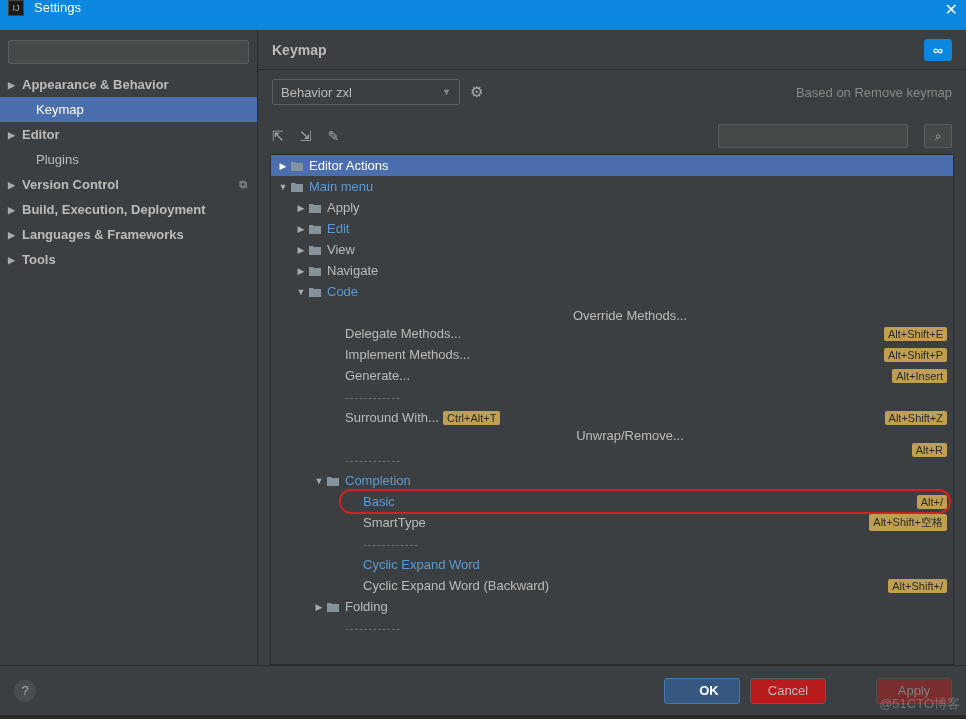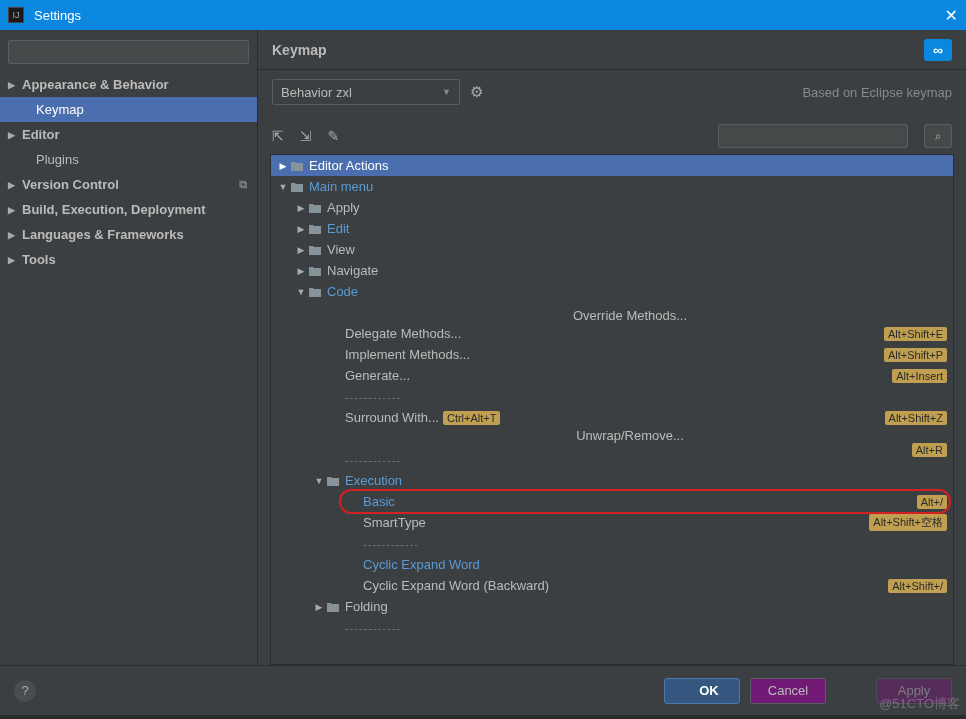--- a/index.html
+++ b/index.html
@@ -1,18 +1,18 @@
 <!DOCTYPE html>
 <html><head>
 <meta charset="utf-8">
 <style>
 * { box-sizing: border-box; margin: 0; padding: 0; font-family: "Segoe UI", Arial, sans-serif; }
 body { background: #2b2b2b; width: 966px; height: 719px; overflow: hidden; position: relative; }
 
-.titlebar { background: #0b87e0; height: 30px; display: flex; align-items: center; padding: 0 8px; color: #fff; font-size: 13px; }
+.titlebar { background: #0b87e0; height: 30px; display: flex; padding: 0 8px; color: #fff; font-size: 13px; }
 .titlebar .logo { width: 16px; height: 16px; background: #1a1a1a; margin-right: 10px; border: 1px solid #444; font-size: 9px; display:flex;align-items:center;justify-content:center;color:#aaa; }
 .titlebar .close { margin-left: auto; font-size: 16px; cursor: pointer; }
 
 .main { display: flex; height: 635px; background: #3c3f41; }
 
 .sidebar { width: 258px; background: #3c3f41; border-right: 1px solid #2b2b2b; padding-top: 6px; }
 .search-wrap { padding: 4px 8px 8px; }
 .search { width: 100%; height: 24px; background: #45494a; border: 1px solid #5a5d5f; border-radius: 2px; padding: 0 6px; color: #bbb; font-size: 12px; }
 .search::placeholder { color: #888; }
 .side-item { display: flex; align-items: center; height: 25px; padding: 0 10px 0 22px; color: #bbbbbb; font-size: 13px; cursor: pointer; position: relative; }
@@ -44,21 +44,21 @@
 .tree-row.selected .tree-arrow { color: #fff; }
 .tree-icon { width: 16px; height: 14px; margin-right: 4px; display:flex;align-items:center;justify-content:center;font-size:11px;color:#87939a; }
 .tree-row.link .tree-label { color: #5a9bd4; }
 .tree-row.selected .tree-label { color: #fff; }
 .shortcut { margin-left: auto; background: #c0a050; color: #2b2b2b; font-size: 11px; padding: 1px 4px; border-radius: 2px; margin-left:4px; white-space:nowrap; }
 .sep { color: #777; font-size: 11px; letter-spacing: 1px; }
 .highlight-ring { position: absolute; border: 2px solid #d42020; border-radius: 12px; pointer-events: none; }
 
 .footer { height: 50px; border-top: 1px solid #2b2b2b; background: #3c3f41; display: flex; align-items: center; padding: 0 14px; gap: 10px; }
 .help { width: 22px; height: 22px; border-radius: 50%; background: #4a4d4f; color: #aaa; display:flex;align-items:center;justify-content:center;font-size:13px;cursor:pointer; }
-.btn { min-width: 76px; height: 26px; border: 1px solid #5a5d5f; background: #701a75; color: #bbb; font-size: 13px; border-radius: 3px; cursor: pointer; }
+.btn { min-width: 76px; height: 26px; border: 1px solid #5a5d5f; background: #b91c1c; color: #bbb; font-size: 13px; border-radius: 3px; cursor: pointer; }
 .btn.primary { background: #365880; border-color: #4a79ad; color: #fff; font-weight:600;padding-left:14px; }
 .btn.disabled { opacity: 0.5; cursor: default; margin-left: 40px; }
 .spacer { flex: 1; }
 
 .watermark { position: absolute; right: 6px; bottom: 6px; color: rgba(255,255,255,0.25); font-size: 13px; pointer-events:none; }
 
 .folder-svg { fill:#87939a; }
 </style>
 </head>
 <body>
@@ -115,21 +115,21 @@
       <span>Keymap</span>
       <span class="badge">∞</span>
     </div>
 
     <div class="select-row">
       <div class="dropdown">
         <span>Behavior zxl</span>
         <span class="dd-arrow">▼</span>
       </div>
       <span class="gear">⚙</span>
-      <span class="based-on">Based on Eclipse keymap</span>
+      <span class="based-on">Based on Remove keymap</span>
     </div>
 
     <div class="toolbar">
       <span class="tool-icon">⇱</span>
       <span class="tool-icon">⇲</span>
       <span class="tool-icon">✎</span>
       <input class="tool-search" placeholder="" style="">
       <div class="find-btn">⌕</div>
     </div>
 
@@ -244,21 +244,21 @@
             <span class="tree-icon"></span>
             <span class="tree-label sep">------------</span>
           </div>
           <div class="tree-row link" style="padding-left: 42px;">
             <span class="tree-arrow">▼</span>
             <span class="tree-icon">
               <svg width="14" height="12" viewBox="0 0 14 12" class="folder-svg">
                 <path d="M1 2h4l1 1h7v8H1z"></path>
               </svg>
             </span>
-            <span class="tree-label">Execution</span>
+            <span class="tree-label">Completion</span>
           </div>
           <div class="tree-row link" style="padding-left: 60px; position: relative;">
             <span class="tree-arrow"></span>
             <span class="tree-icon"></span>
             <span class="tree-label">Basic</span>
             <span class="shortcut" style="margin-left: auto;">Alt+/</span>
             <div class="highlight-ring" style="inset: -2px 2px -2px 68px;"></div>
           </div>
           <div class="tree-row" style="padding-left: 60px;">
             <span class="tree-arrow"></span>

